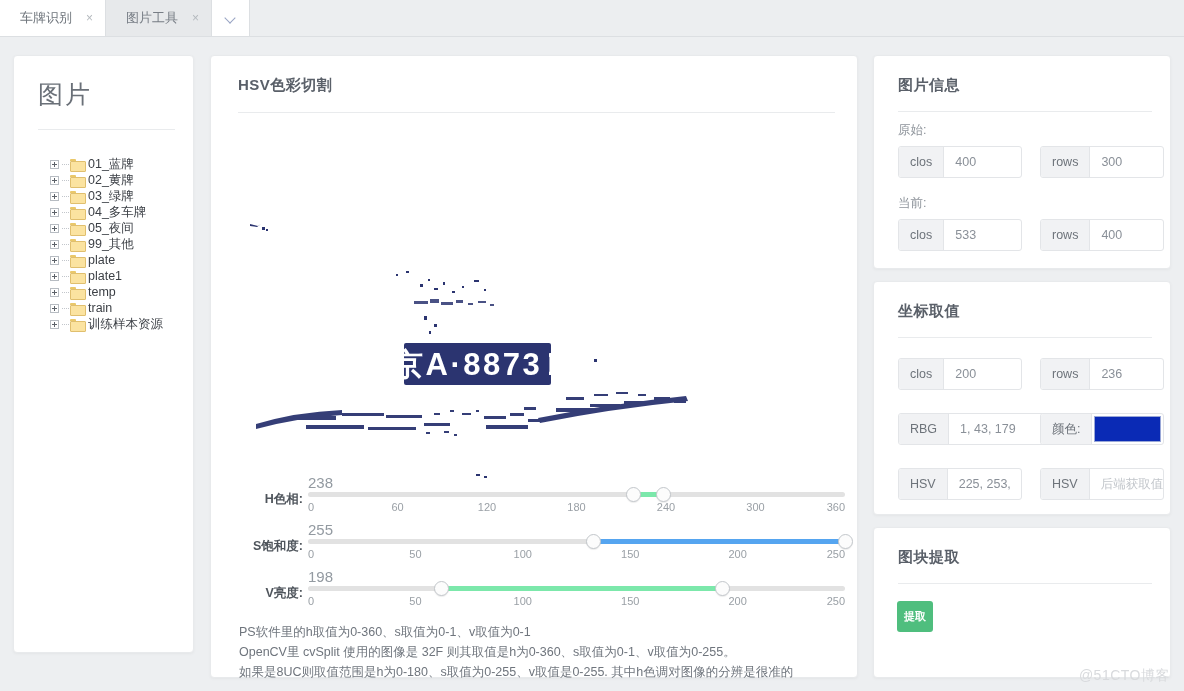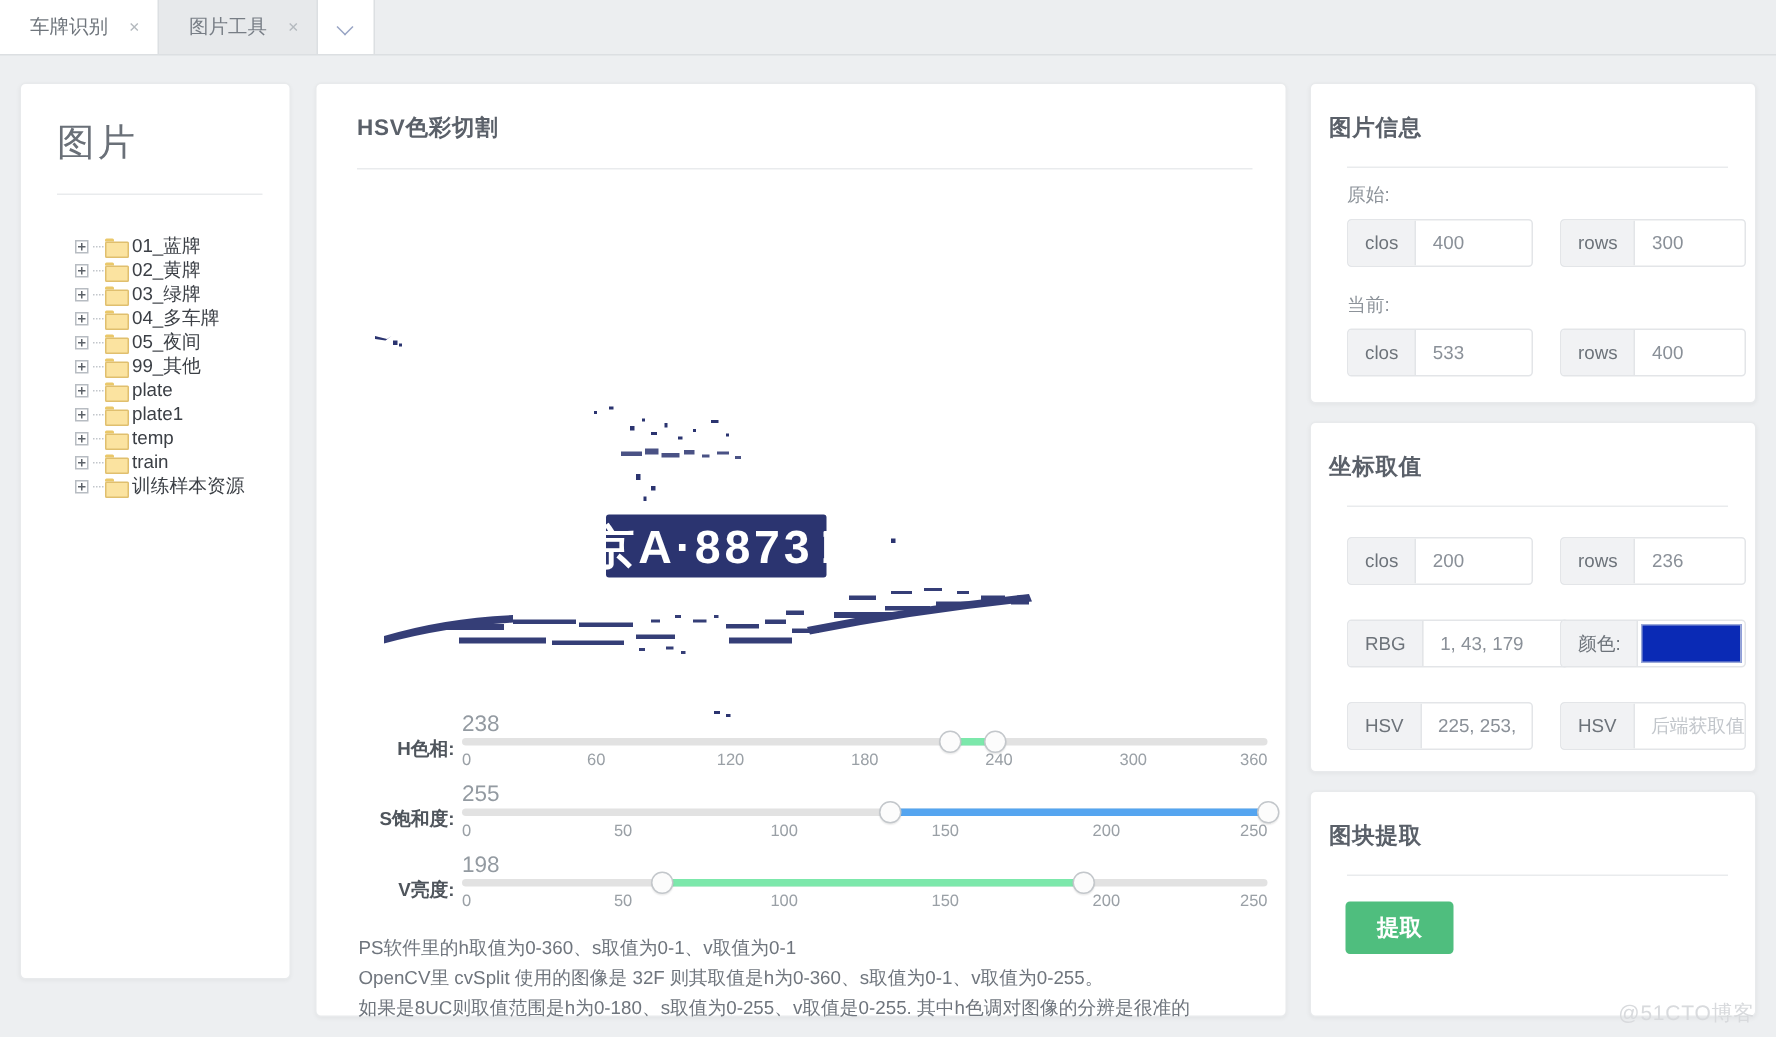--- a/index.html
+++ b/index.html
@@ -133,21 +133,21 @@
 
   .notes {
     position: absolute; left: 28px; top: 566px; width: 600px;
     font-size: 12.5px; color: #6f757d; line-height: 20px;
   }
 
   
   #info   { left: 873px; top: 55px;  width: 298px; height: 214px; }
   #coord  { left: 873px; top: 281px; width: 298px; height: 234px; }
   #block  { left: 873px; top: 527px; width: 298px; height: 151px; }
-  .rp .card-title { margin: 20px 0 0 12px; }
+  .rp .card-title { margin: 20px 0 0 24px; }
   .rp .card-rule  { margin: 16px 18px 0 24px; }
 
   .sub-label {
     position: absolute; left: 24px; font-size: 12.5px; color: #8d939a;
   }
   .ig {
     position: absolute; display: flex; height: 32px;
     border: 1px solid #e3e5e8; border-radius: 3px; overflow: hidden;
     background: #fff;
   }
@@ -159,21 +159,21 @@
   .ig-val {
     flex: 1; display: flex; align-items: center; padding: 0 11px;
     font-size: 12.5px; color: #8a9098; overflow: hidden; white-space: nowrap;
   }
   .ig-val.ph { color: #c2c6cb; }
   .swatch {
     flex: 1; margin: 2px; border: 1px solid #9aa8d8;
   }
   .btn-extract {
     position: absolute; left: 23px; top: 73px;
-    padding: 8px 21px; font-size: 15px; color: #fff;
+    padding: 8px 7px; font-size: 11px; color: #fff;
     background: #4fbe7e; border: none; border-radius: 3px;
     cursor: pointer; font-family: inherit; font-weight: bold;
   }
 
   .watermark {
     position: absolute; right: 14px; bottom: 6px;
     font-size: 14px; color: #d8dadd; letter-spacing: .5px; text-align: center;
   }
 </style>
 </head>

